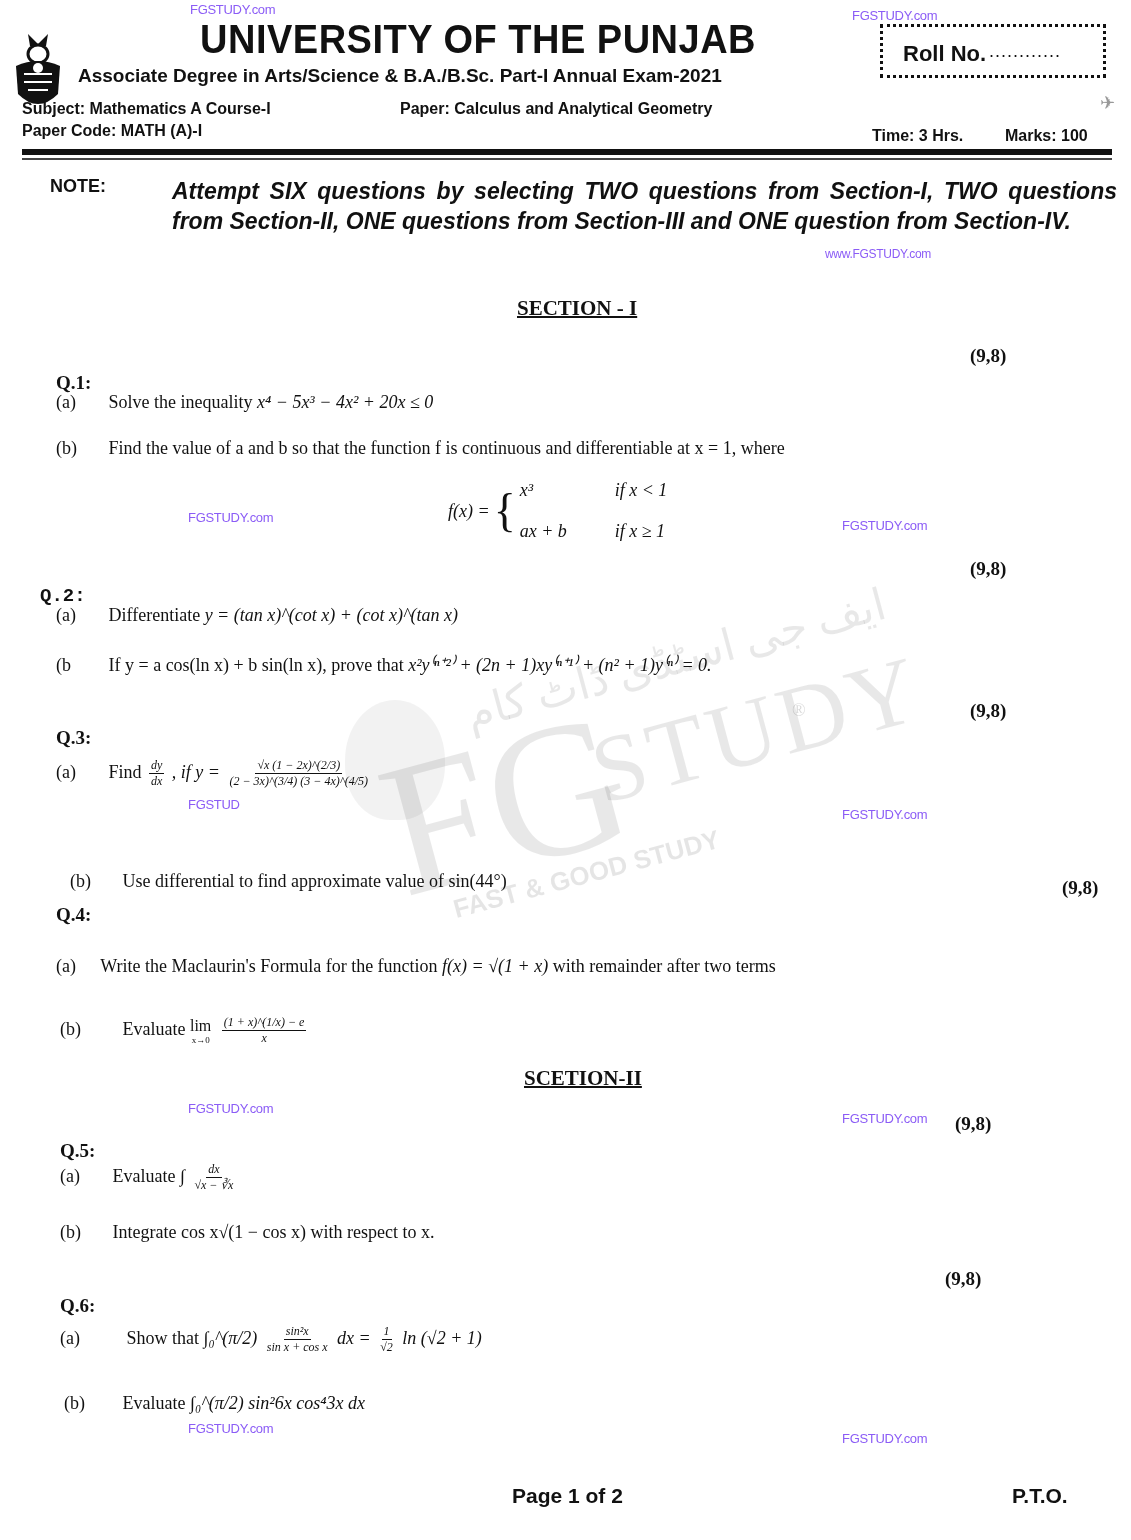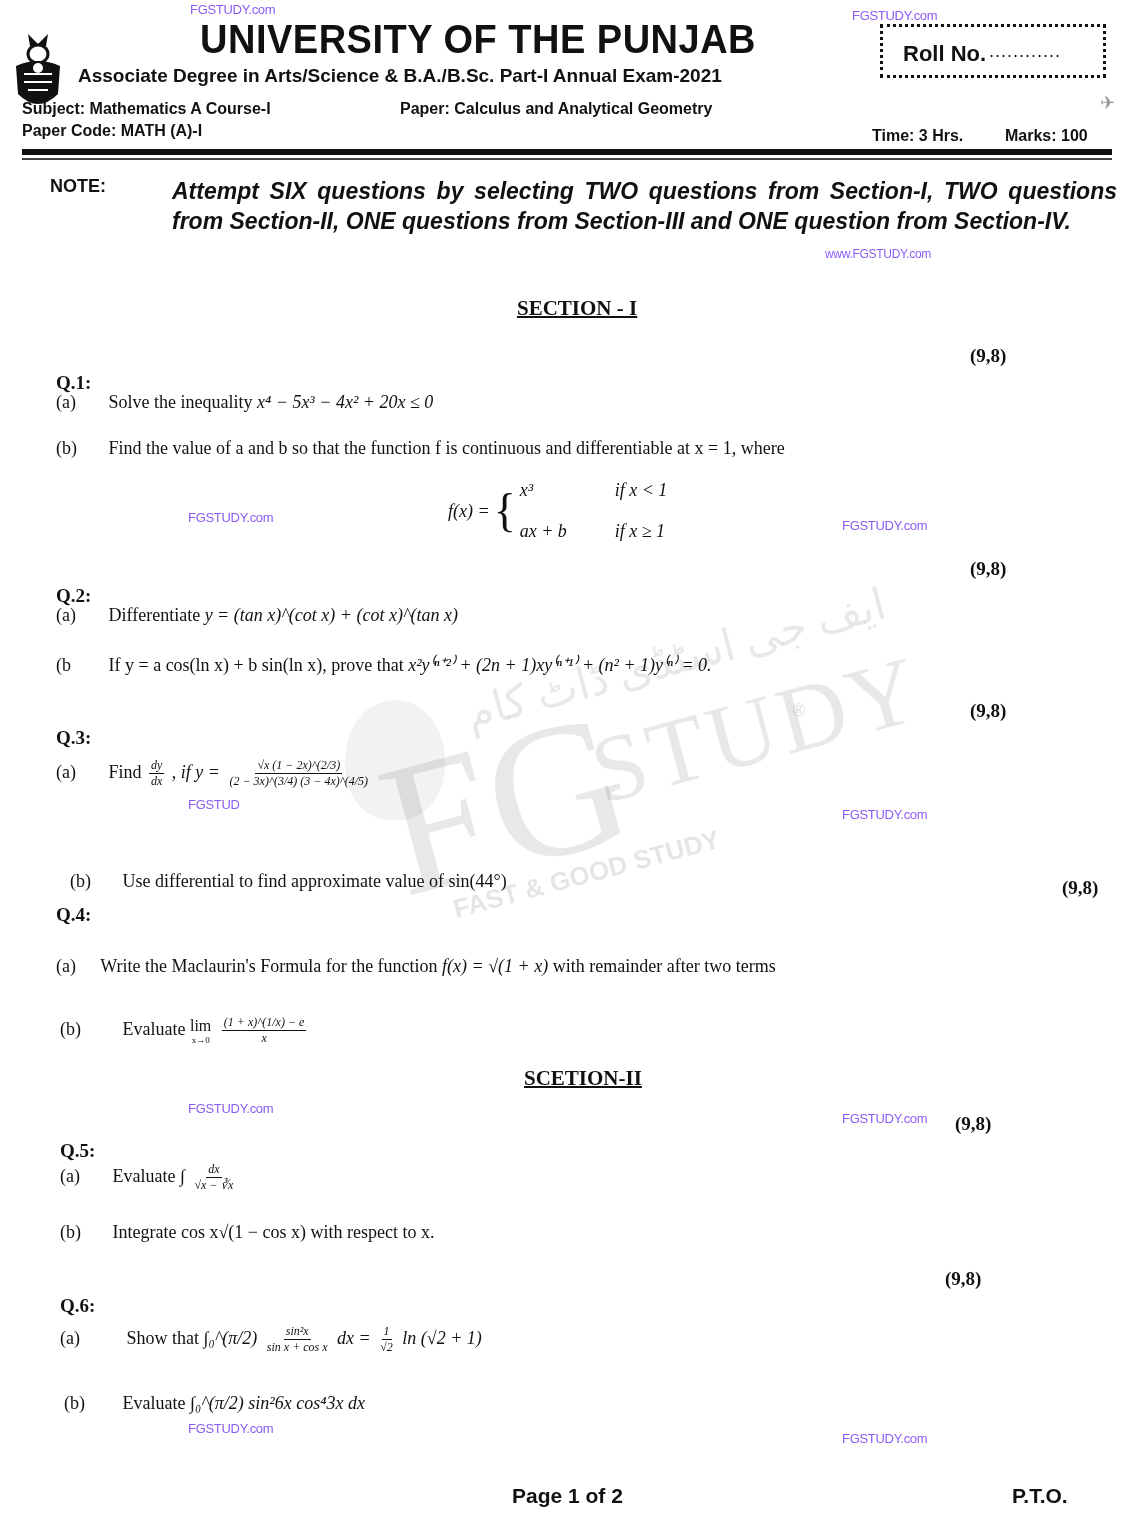--- a/index.html
+++ b/index.html
@@ -135,21 +135,21 @@
   <span class="math">f(x) =</span>
   <span class="brace">{</span>
   <div class="cases">
     <span>x³</span>
     <span>if x &lt; 1</span>
     <span>ax + b</span>
     <span>if x ≥ 1</span>
   </div>
 </div>
 
-<div class="abs qnum" style="left:56px;top:558px;">Q.2:</div>
+<div class="abs qnum" style="left:40px;top:558px;font-family:Liberation Mono, monospace;">Q.2:</div>
 <div class="abs marks" style="left:970px;top:558px;">(9,8)</div>
 <div class="abs part" style="left:56px;top:605px;">
   <span class="lbl">(a)</span>
   <span>Differentiate</span>
   <span class="math">y = (tan x)^(cot x) + (cot x)^(tan x)</span>
 </div>
 <div class="abs part" style="left:56px;top:652px;">
   <span class="lbl">(b</span>
   <span>If y = a cos(ln x) + b sin(ln x), prove that</span>
   <span class="math">x²y⁽ⁿ⁺²⁾ + (2n + 1)xy⁽ⁿ⁺¹⁾ + (n² + 1)y⁽ⁿ⁾ = 0.</span>

